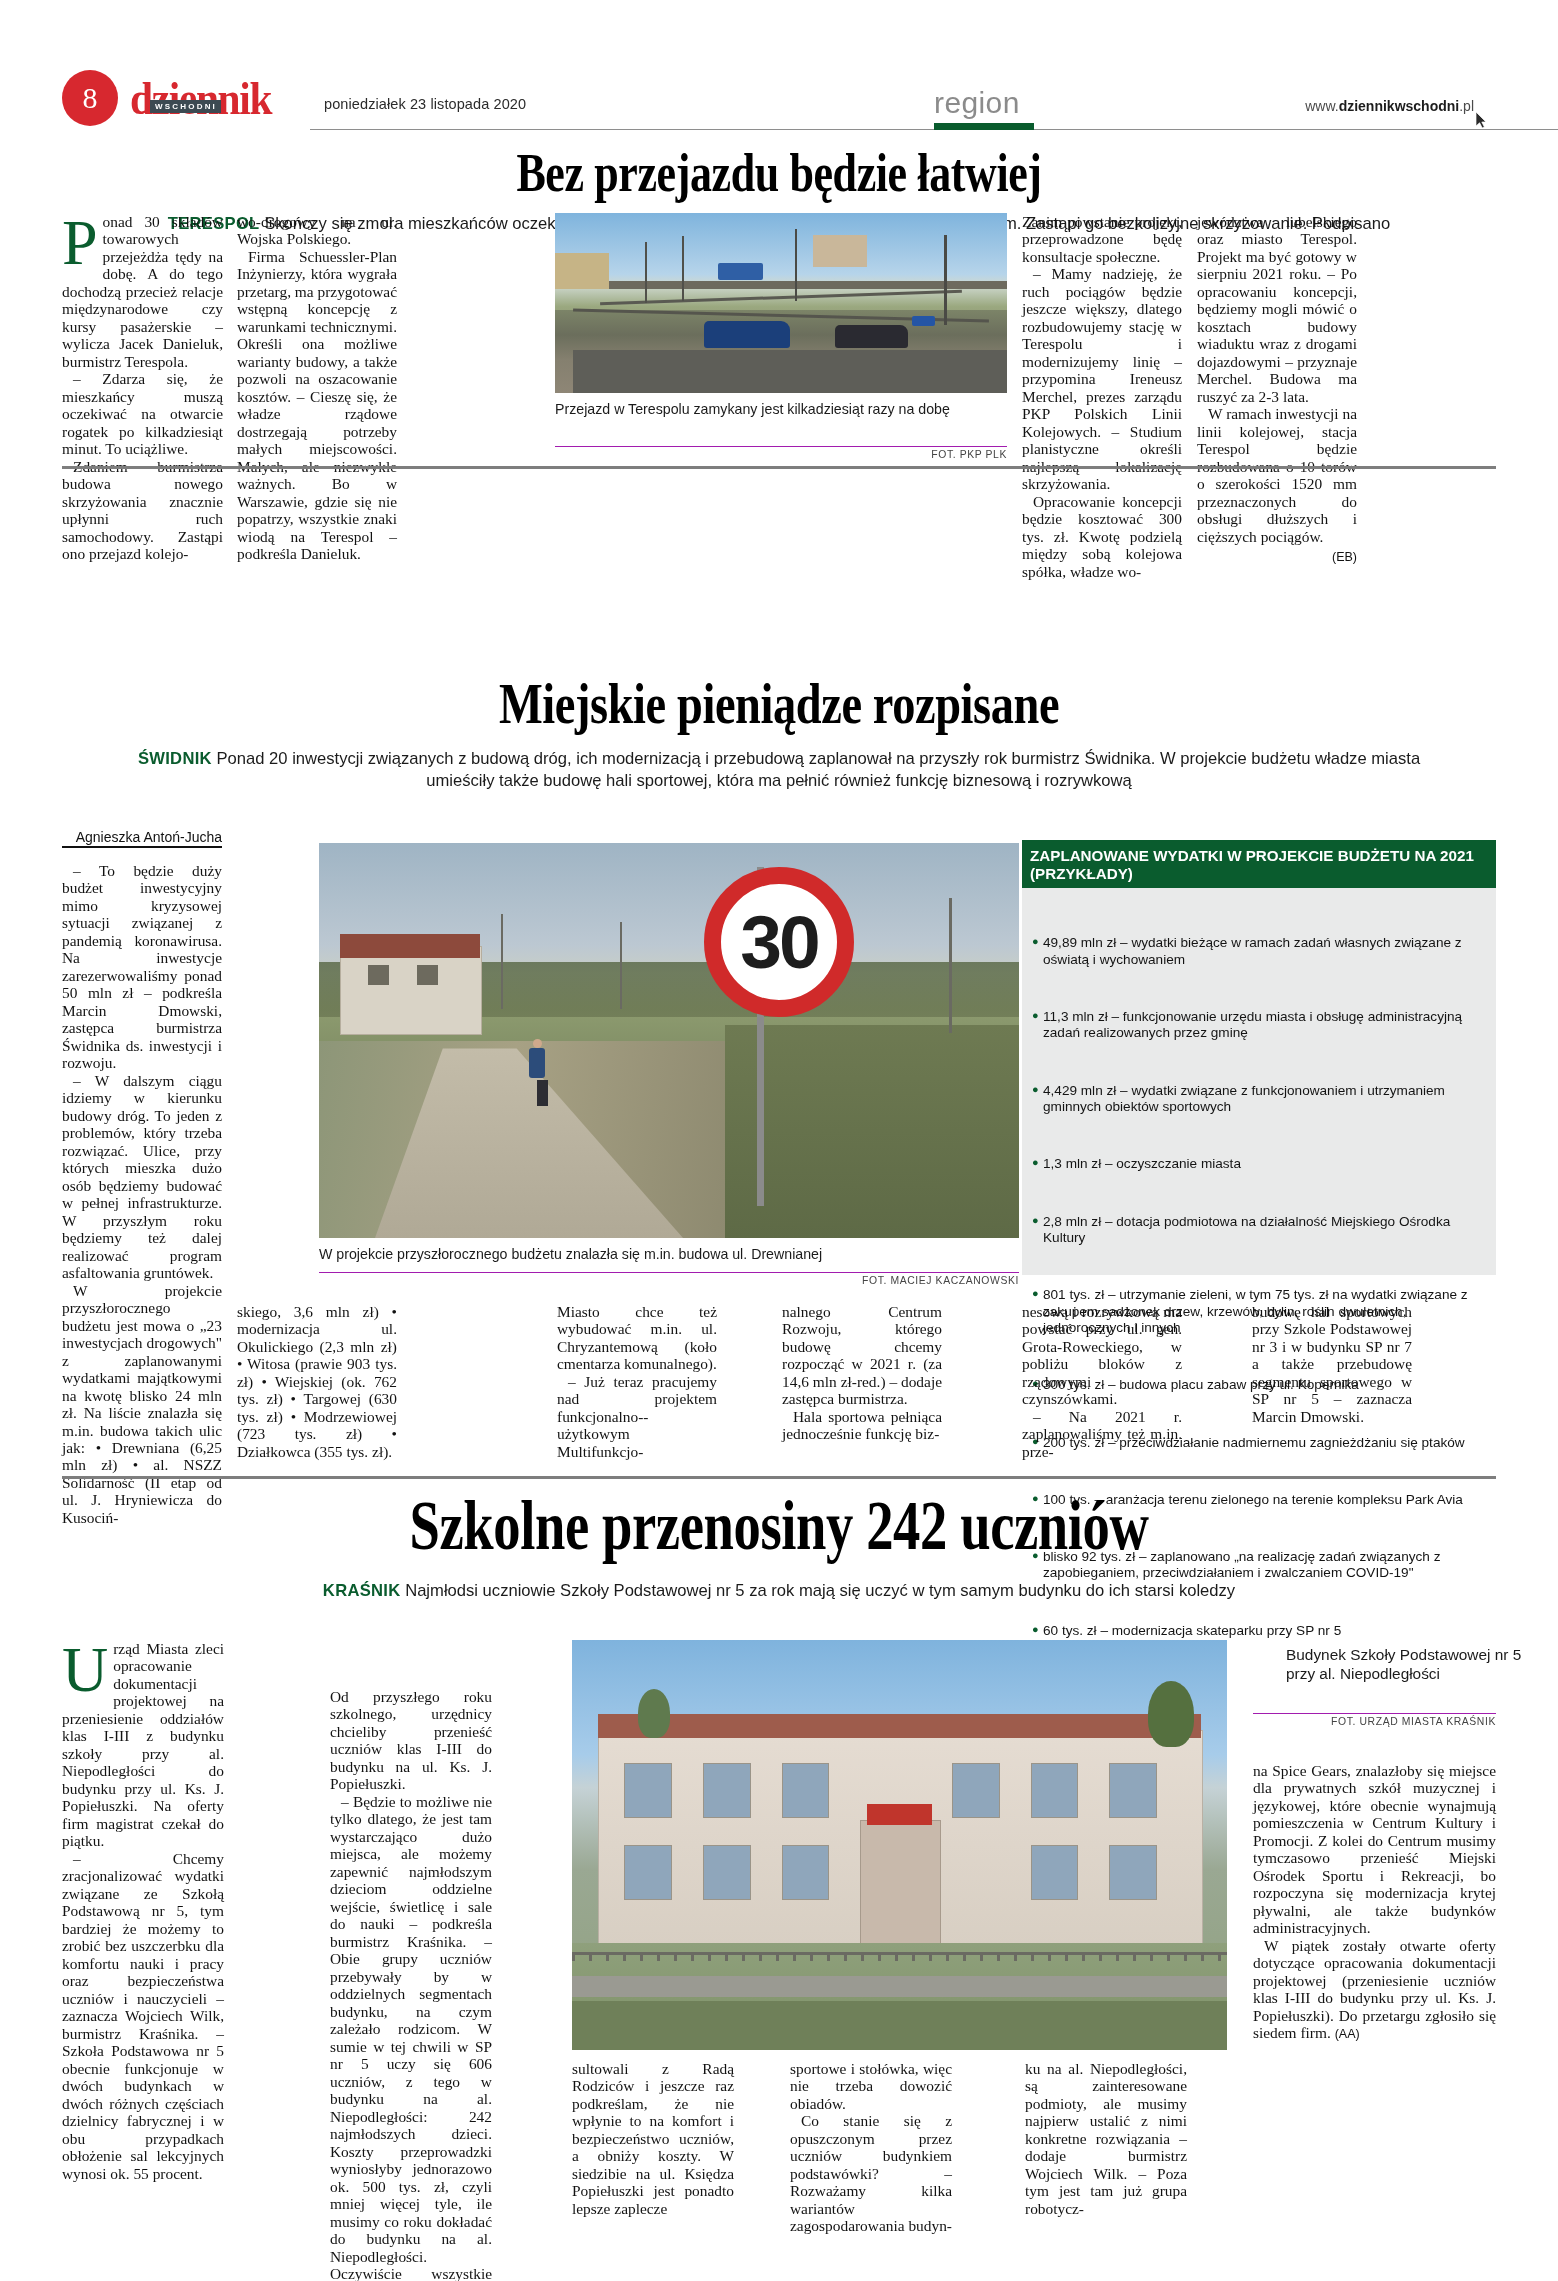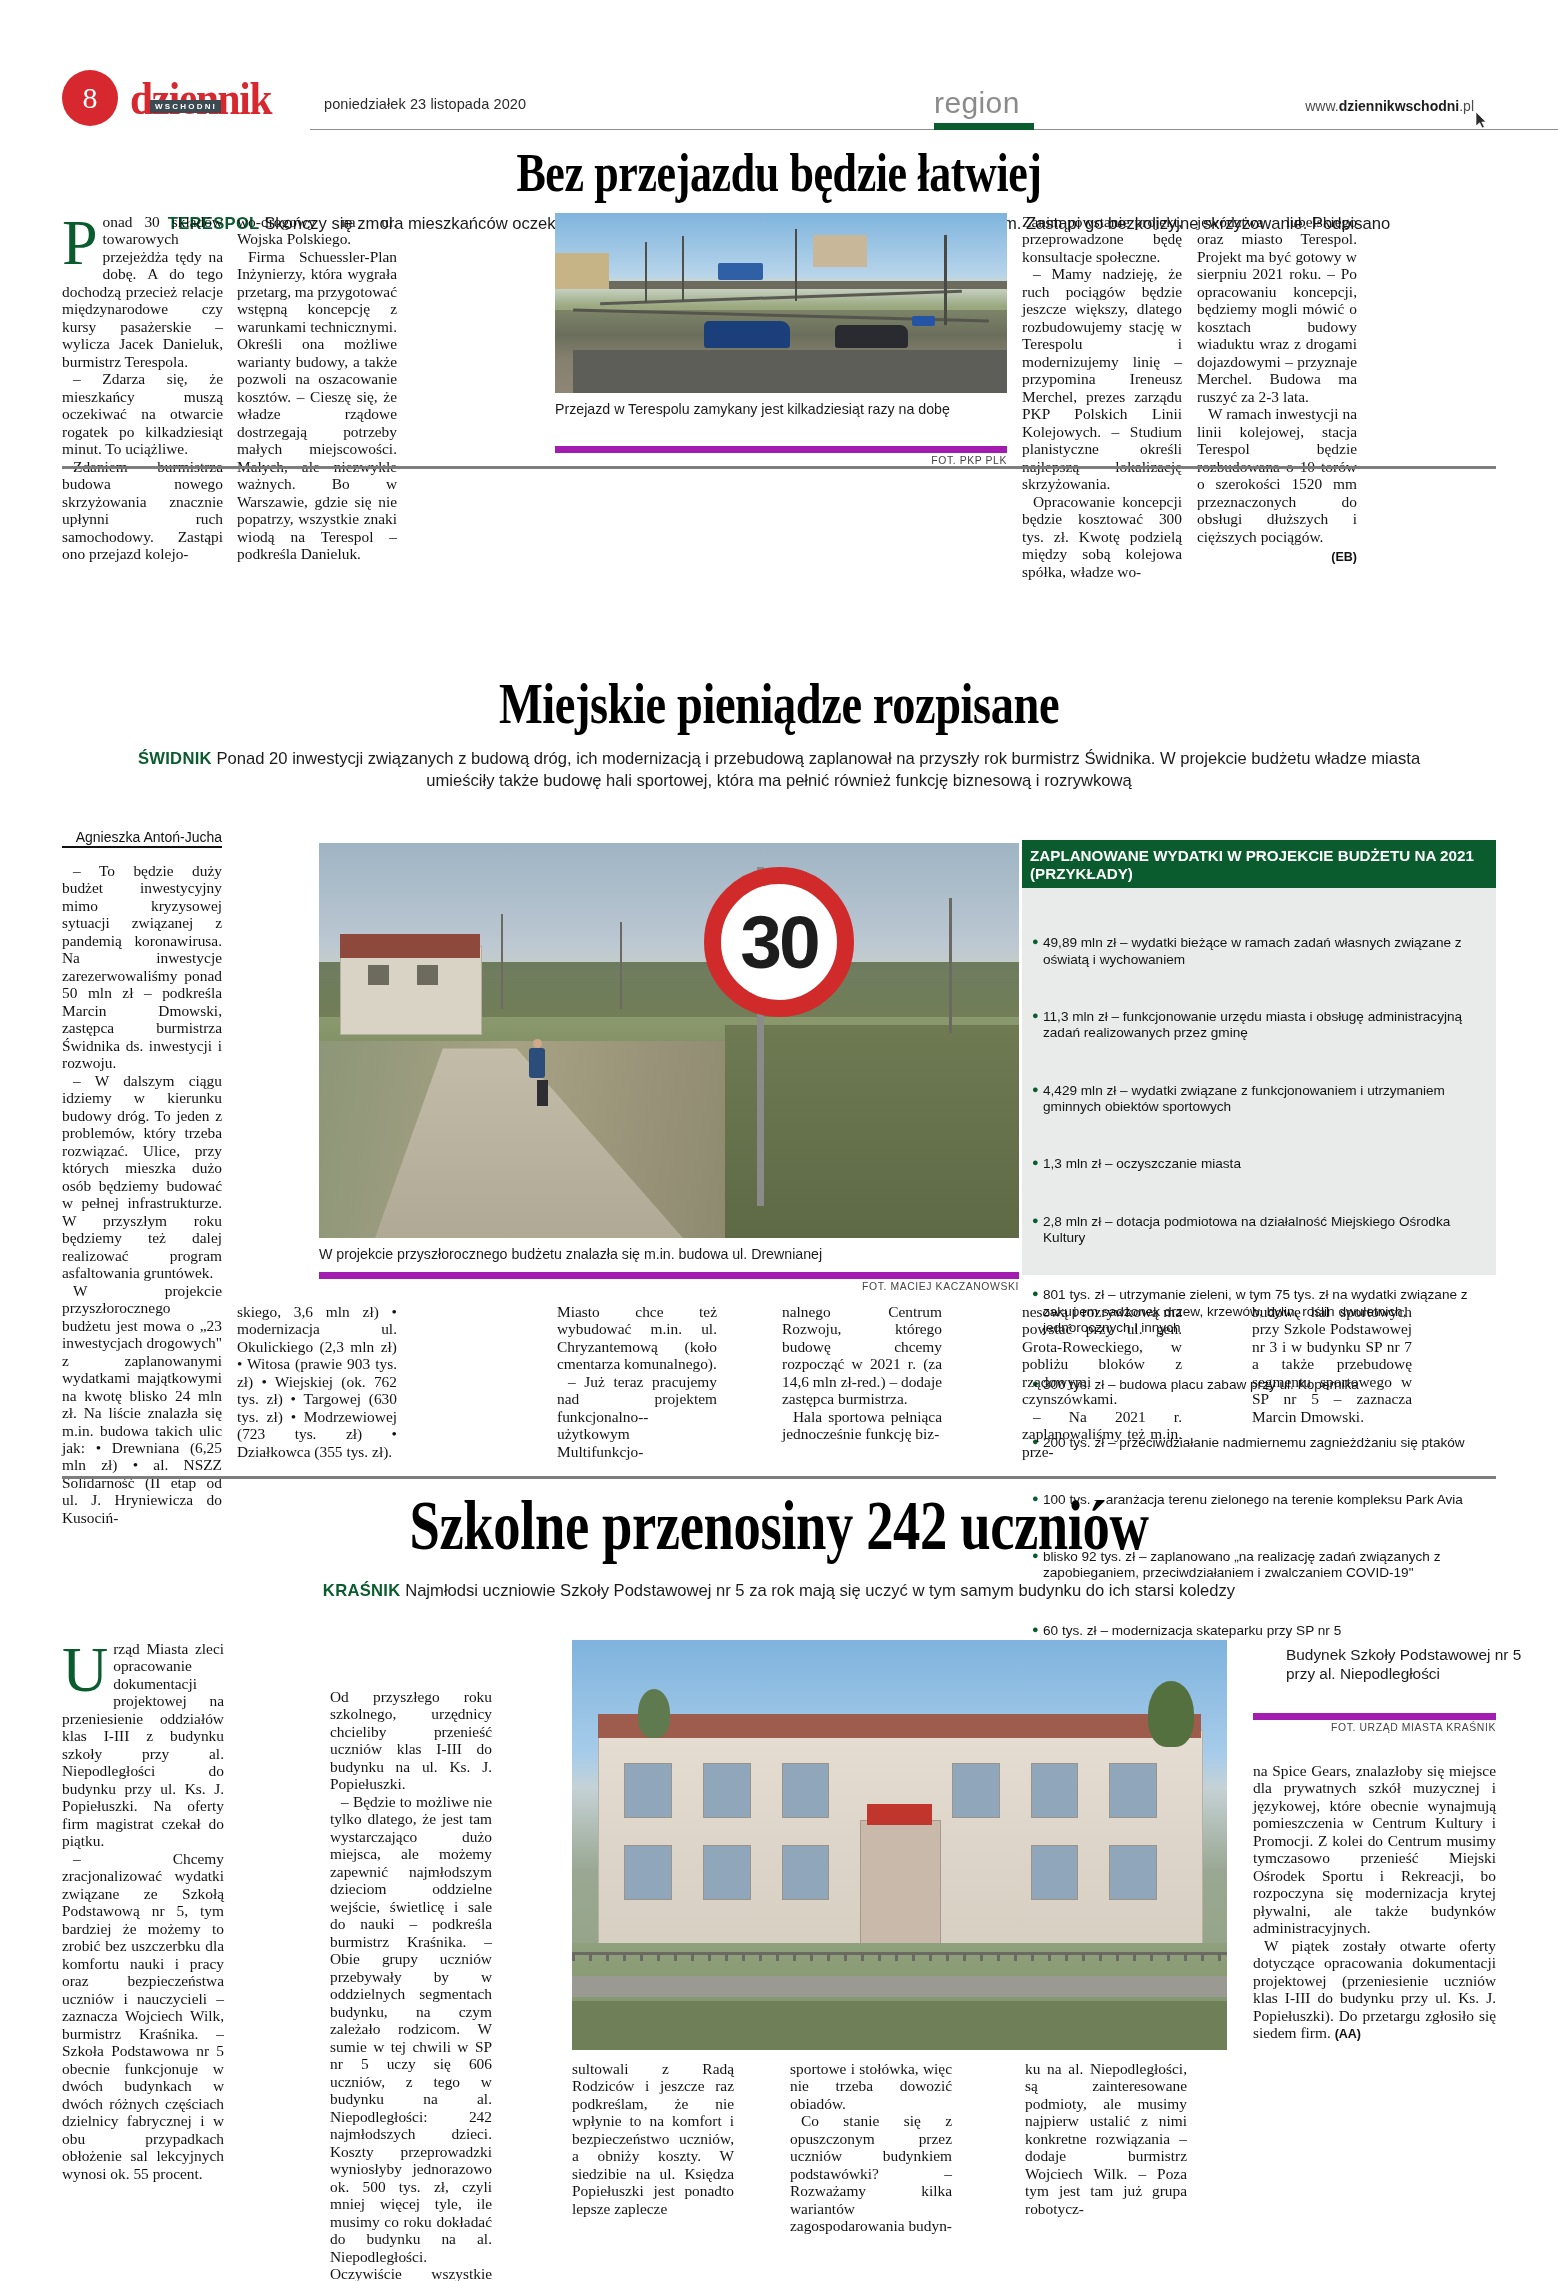--- a/index.html
+++ b/index.html
@@ -70,29 +70,29 @@
   .body-col p { margin:0; text-indent:11px; }
   .body-col p.noind { text-indent:0; }
   .dropcap {
     float:left; font-family:"Liberation Serif", serif; font-weight:normal;
     color:#0a5c2e; font-size:64px; line-height:52px; margin:4px 5px 0 0;
   }
   .byline {
     font-family:"Liberation Sans", sans-serif; font-size:14px; color:#111;
     border-bottom:2.5px solid #111; padding-bottom:1px; margin-bottom:6px; text-align:right;
   }
-  .sig { font-family:"Liberation Sans", sans-serif; font-weight:bold; font-size:12.5px; }
+  .sig { font-family:"Liberation Sans", sans-serif; font-weight:normal; font-size:12.5px; }
 
   .caption {
     font-family:"Liberation Sans", sans-serif; font-size:14.2px; color:#1b1b1b;
     line-height:1.22; padding-top:5px;
   }
   .credit {
     font-family:"Liberation Sans", sans-serif; font-size:10.4px; color:#444;
-    letter-spacing:0.6px; text-align:right; border-top:7px solid #a21caf;
+    letter-spacing:0.6px; text-align:right; border-top:1px solid #a21caf;
     padding-top:2px; margin-top:3px;
   }
 
   .photo { background:#b9c3c9; overflow:hidden; position:relative; }
 
   .sep { position:absolute; left:62px; width:1434px; height:3px; background:#7e7e7e; }
 
   
   .budget-box {
     position:absolute; background:#e9eaea; border-top:3px solid #0a5c2e;

